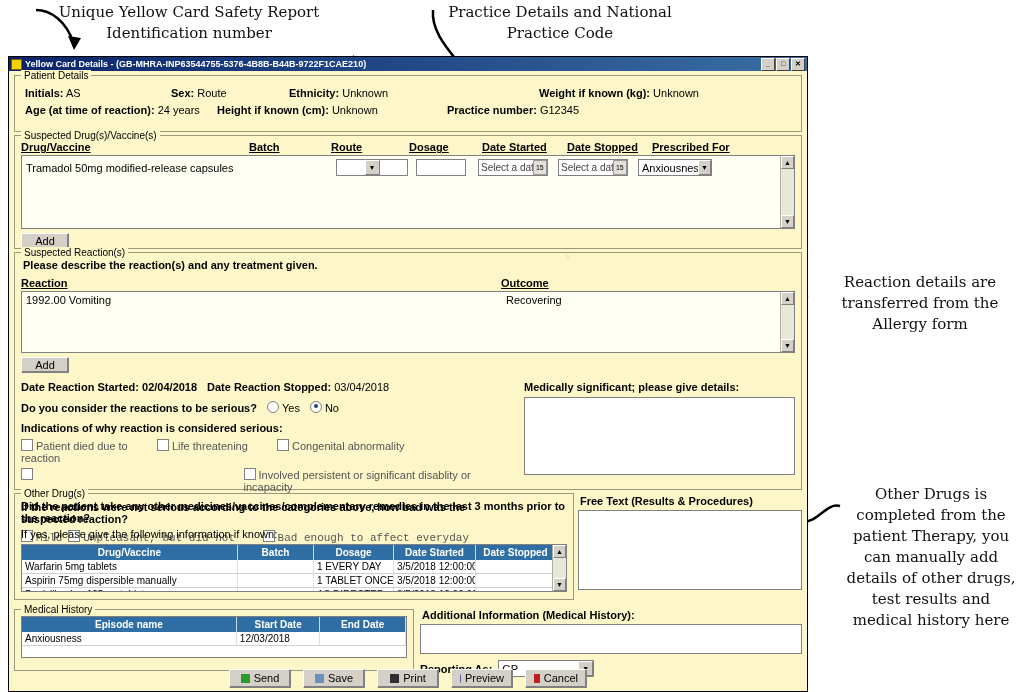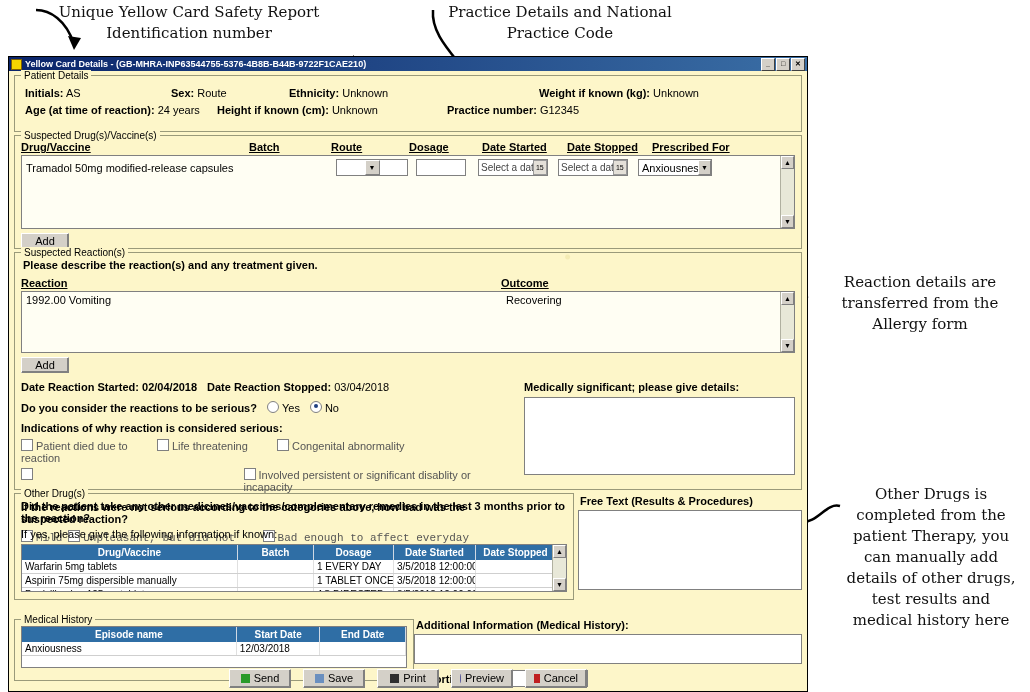--- a/index.html
+++ b/index.html
@@ -409,21 +409,21 @@
           </div>
         </div>
       </div>
 
       <div style="flex:1 1 auto;">
         <div class="b" style="margin:2px 0 3px 2px;">Free Text (Results &amp; Procedures)</div>
         <div class="memo" style="height:80px;"></div>
       </div>
     </div>
 
-    <div style="display:flex;margin-top:16px;">
+    <div style="display:flex;gap:6px;margin-top:6px;">
       <div class="group" style="width:400px;height:62px;padding-top:6px;">
         <div class="legend">Medical History</div>
         <div class="grid" style="height:42px;overflow:hidden;">
           <div class="gh">
             <div style="width:216px;text-align:center;">Episode name</div>
             <div style="width:84px;text-align:center;">Start Date</div>
             <div style="width:86px;text-align:center;">End Date</div>
           </div>
           <div class="gr">
             <div style="width:216px;">Anxiousness</div>

